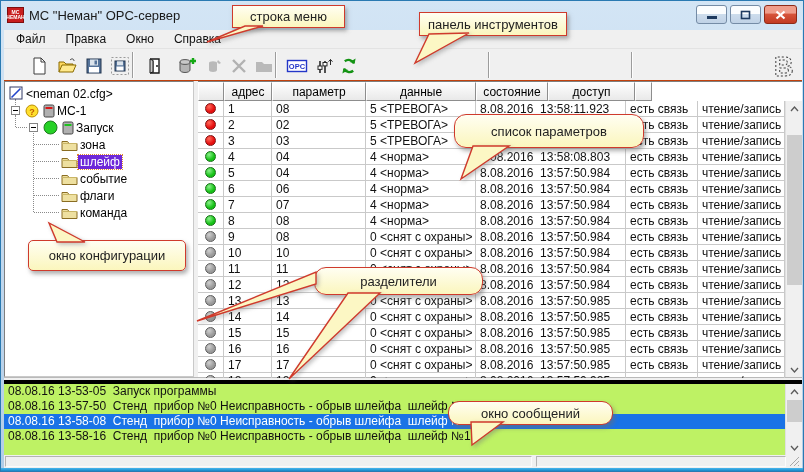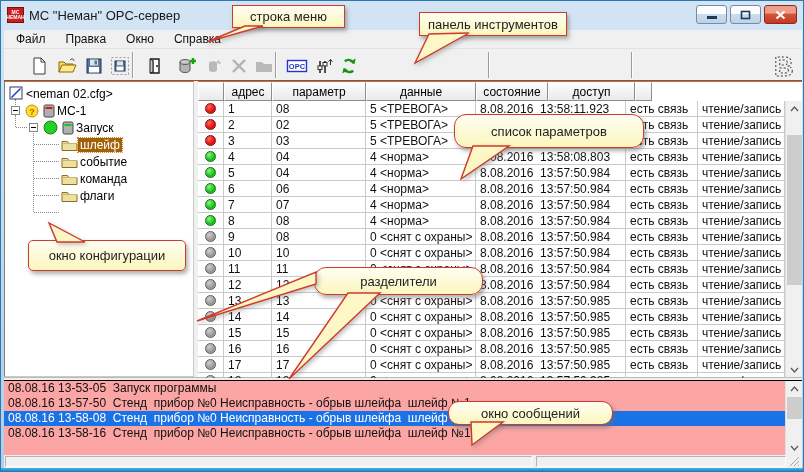--- a/index.html
+++ b/index.html
@@ -27,21 +27,21 @@
   .tsep{position:absolute;top:3px;height:26px;width:2px;border-left:1px solid #9c9c9c;border-right:1px solid #fdfdfd}
   .dockB{position:absolute;right:5px;top:2px}
   
   .main{height:296px;display:flex}
   .tree{width:190px;background:#fff;border:1px solid #7f7f7f;border-bottom-color:#c9c9c9;border-right-color:#c9c9c9;
         position:relative;overflow:hidden;padding-top:3px}
   .trow{height:17px;display:flex;align-items:center;font-size:12px;white-space:pre;position:relative}
   .texp{width:9px;height:9px;border:1px solid #848484;background:#fff;position:relative;flex:none}
   .texp::after{content:"";position:absolute;left:1px;top:3px;width:5px;height:1px;background:#000}
   .tlabel{padding:0 2px}
-  .tlabel.sel{background:#a16207;color:#fff;outline:1px dotted #e2872c}
+  .tlabel.sel{background:#6d28d9;color:#fff;outline:1px dotted #e2872c}
   .dot-v{position:absolute;border-left:1px dotted #8a8a8a;width:0}
   .dot-h{position:absolute;border-top:1px dotted #8a8a8a;height:0}
   .vsplit{width:4px;background:#f0f0f0}
   
   .grid{width:604px;position:relative;background:#fff;border-top:1px solid #7f7f7f}
   .ghead{display:flex;height:19px}
   .hc{border:1px solid;border-color:#ffffff #8d8d8d #8d8d8d #ffffff;background:linear-gradient(#fdfdfd,#e9e9e9);
       font-size:12px;display:flex;align-items:center;justify-content:center;flex:none;overflow:hidden}
   .gbody{height:277px;overflow:hidden}
   .grow{display:flex;height:16px}
@@ -52,21 +52,21 @@
   .light{width:11px;height:11px;border-radius:50%;flex:none}
   .light.red{background:radial-gradient(circle at 35% 30%,#ff6a5a,#e60f0f 60%);border:1px solid #7e1010}
   .light.green{background:radial-gradient(circle at 35% 30%,#8cf08c,#16c216 60%);border:1px solid #156e15}
   .light.gray{background:radial-gradient(circle at 35% 30%,#cfcfcf,#9a9a9a 60%);border:1px solid #5c5c5c}
   .sbar{position:absolute;right:0;width:17px;background:#f0f0f0;border-left:1px solid #e0e0e0}
   .sbar .arr{position:absolute;left:0;width:17px;height:15px;display:flex;align-items:center;justify-content:center}
   .sbar .thumb{position:absolute;left:1px;width:15px;background:#cdcdcd}
   .gsbar{top:19px;bottom:0}
   
   .hsplit{height:3px;background:#f0f0f0;border-top:1px solid #b9b9b9}
-  .messages{height:75px;background:#fca5a5;border-top:1px solid #000000;position:relative;overflow:hidden}
+  .messages{height:75px;background:#bef264;border-top:4px solid #000000;position:relative;overflow:hidden}
   .mrow{height:15px;line-height:15px;font-size:12px;padding-left:4px;white-space:pre;width:781px;overflow:hidden;color:#111}
   .mrow.sel{background:#1a73e6;color:#fff}
   .msbar{top:0;bottom:0}
   
   .statusbar{height:13px;display:flex;gap:4px;padding:1px 16px 1px 1px;position:relative}
   .spanel{border:1px solid;border-color:#b3b3b3 #fcfcfc #fcfcfc #b3b3b3;height:11px}
   .sp1{width:527px}.sp2{flex:1}
   .grip{position:absolute;right:2px;bottom:1px}
   
   .co{position:absolute;z-index:55;background:linear-gradient(#fffef2,#fbf6bd);border:1.5px solid #cf3a2c;border-radius:0;
@@ -261,45 +261,53 @@
               <rect x="2.5" y="3" width="7" height="2" fill="#1ec21e"></rect>
             </svg>
           <span class="tlabel">Запуск</span>
         </div>
         <div class="trow">
           <span style="width:56px"></span>
           <svg width="17" height="14">
               <path d="M1 12.5V3.5h5.5l1.5 2h8v7z" fill="#eee0a0" stroke="#8a6d23"></path>
               <path d="M1 5.5h15" stroke="#c9b566"></path>
             </svg>
-          <span class="tlabel sel">шлейф</span>
+          <span class="tlabel">зона</span>
         </div>
         <div class="trow">
           <span style="width:56px"></span>
           <svg width="17" height="14">
               <path d="M1 12.5V3.5h5.5l1.5 2h8v7z" fill="#eee0a0" stroke="#8a6d23"></path>
               <path d="M1 5.5h15" stroke="#c9b566"></path>
             </svg>
-          <span class="tlabel">событие</span>
+          <span class="tlabel sel">шлейф</span>
         </div>
         <div class="trow">
           <span style="width:56px"></span>
           <svg width="17" height="14">
               <path d="M1 12.5V3.5h5.5l1.5 2h8v7z" fill="#eee0a0" stroke="#8a6d23"></path>
               <path d="M1 5.5h15" stroke="#c9b566"></path>
             </svg>
-          <span class="tlabel">команда</span>
+          <span class="tlabel">событие</span>
         </div>
         <div class="trow">
           <span style="width:56px"></span>
           <svg width="17" height="14">
               <path d="M1 12.5V3.5h5.5l1.5 2h8v7z" fill="#eee0a0" stroke="#8a6d23"></path>
               <path d="M1 5.5h15" stroke="#c9b566"></path>
             </svg>
           <span class="tlabel">флаги</span>
+        </div>
+        <div class="trow">
+          <span style="width:56px"></span>
+          <svg width="17" height="14">
+              <path d="M1 12.5V3.5h5.5l1.5 2h8v7z" fill="#eee0a0" stroke="#8a6d23"></path>
+              <path d="M1 5.5h15" stroke="#c9b566"></path>
+            </svg>
+          <span class="tlabel">команда</span>
         </div>
       </div>
 
       <div class="vsplit"></div>
 
       <div class="grid">
         <div class="ghead">
             <div class="hc c0"></div>
             <div class="hc c1">адрес</div>
             <div class="hc c2">параметр</div>

